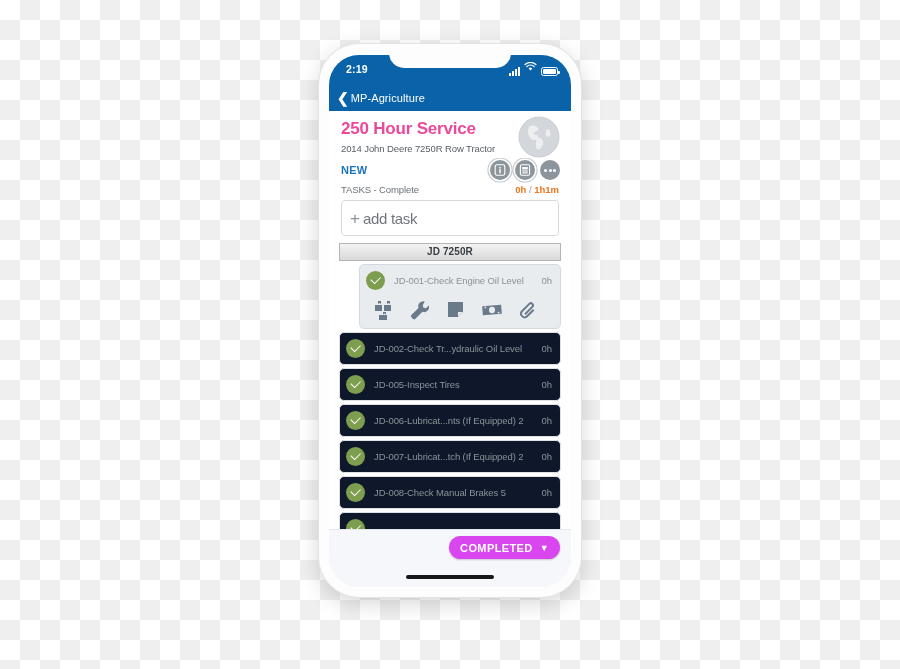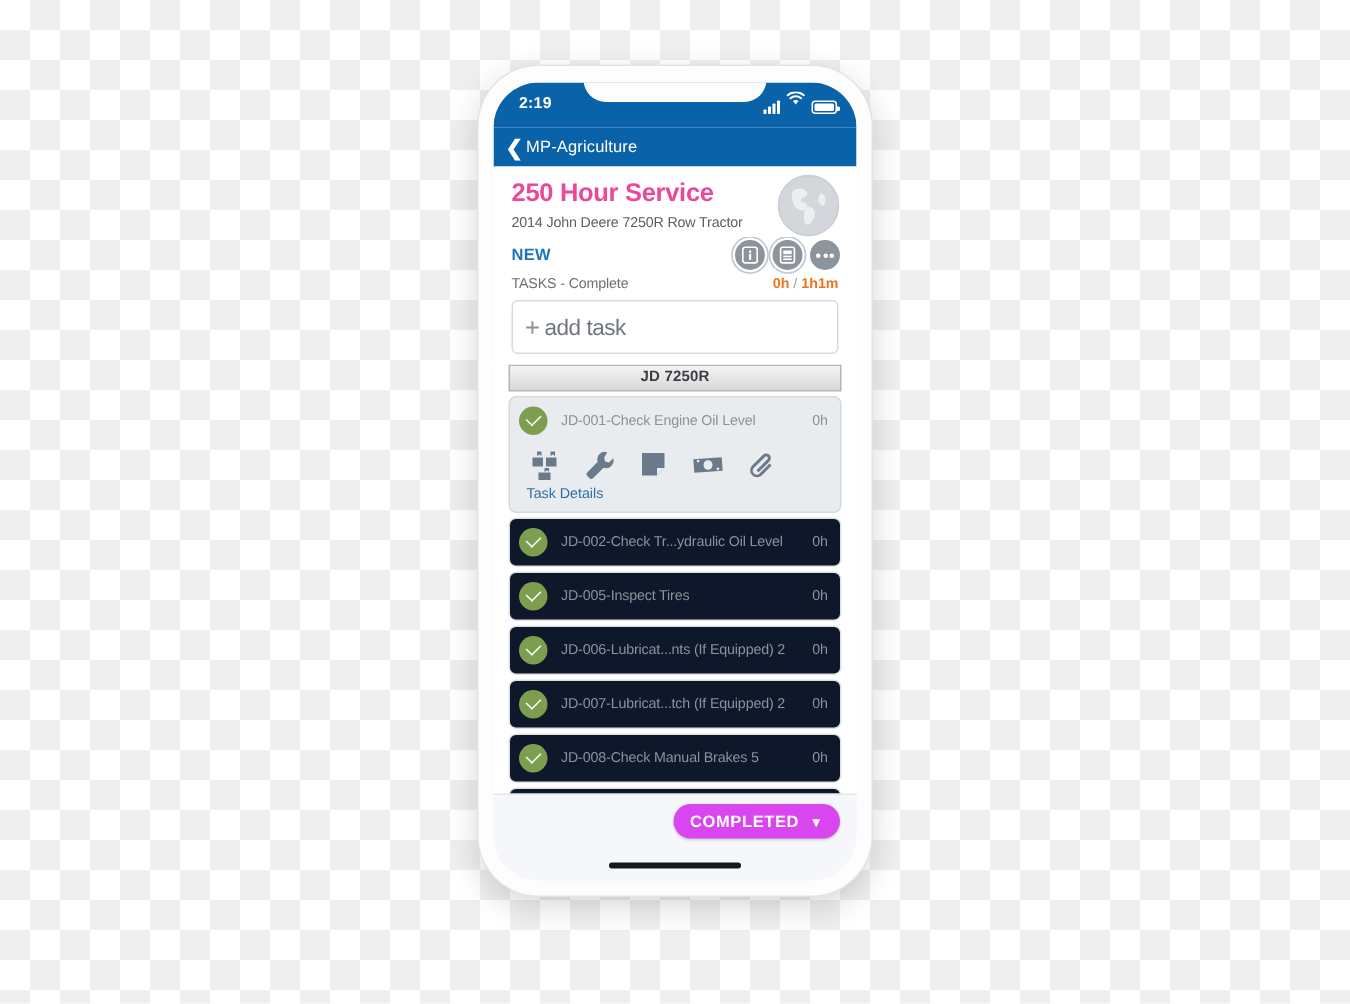--- a/index.html
+++ b/index.html
@@ -212,21 +212,21 @@
     padding: 2px 0 3px 0;
     letter-spacing: 0.1px;
   }
   .task-card {
     border: 1px solid #dfe2e5;
     border-radius: 5px;
     background: #0f172a;
     margin-top: 3px;
     overflow: hidden;
   }
-  .task-card.expanded { background: #e9ecef; border-color: #d5d9dd; }
+  .task-card.expanded { background: #e9ecef; border-color: #d5d9dd; margin-left: 20px; }
   .task-row {
     display: flex;
     align-items: center;
     padding: 5px 8px 5px 6px;
     min-height: 31px;
   }
   .check-circle {
     width: 19px; height: 19px;
     border-radius: 50%;
     background: #7d9e4e;
@@ -446,21 +446,20 @@
                 <circle cx="4.4" cy="7.4" r="0.9" fill="#e9ecef"></circle>
                 <circle cx="17.6" cy="12.6" r="0.9" fill="#e9ecef"></circle>
               </svg>
             </span>
             <span class="detail-icon">
               <svg width="22" height="20" viewBox="0 0 22 20">
                 <path d="M16 3.2 a3.1 3.1 0 0 0-4.4 0 L4.3 10.5 a4.6 4.6 0 0 0 6.5 6.5 l6.6-6.6 -1.4-1.4 -6.6 6.6 a2.6 2.6 0 0 1-3.7-3.7 l7.3-7.3 a1.1 1.1 0 0 1 1.6 1.6 l-7.3 7.3 1.4 1.4 7.3-7.3 a3.1 3.1 0 0 0 0-4.4 Z" fill="#6b7a8a"></path>
               </svg>
             </span>
           </div>
-          <div id="task-details-link">Task Details</div>
         </div>
       </div>
 
       <div class="task-card">
         <div class="task-row">
           <span class="check-circle"></span>
           <span class="task-name">JD-002-Check Tr...ydraulic Oil Level</span>
           <span class="task-hours">0h</span>
         </div>
       </div>

